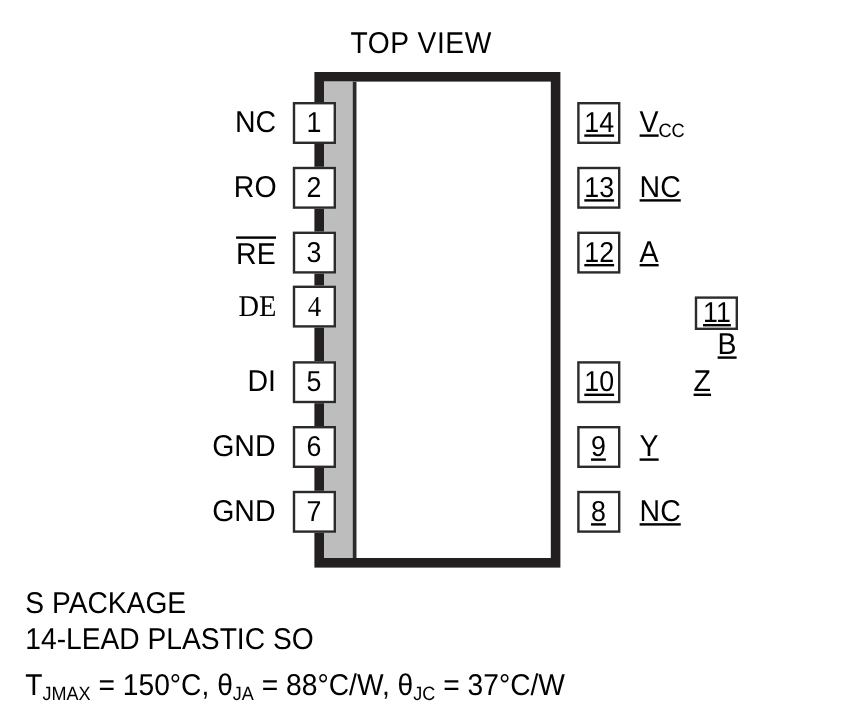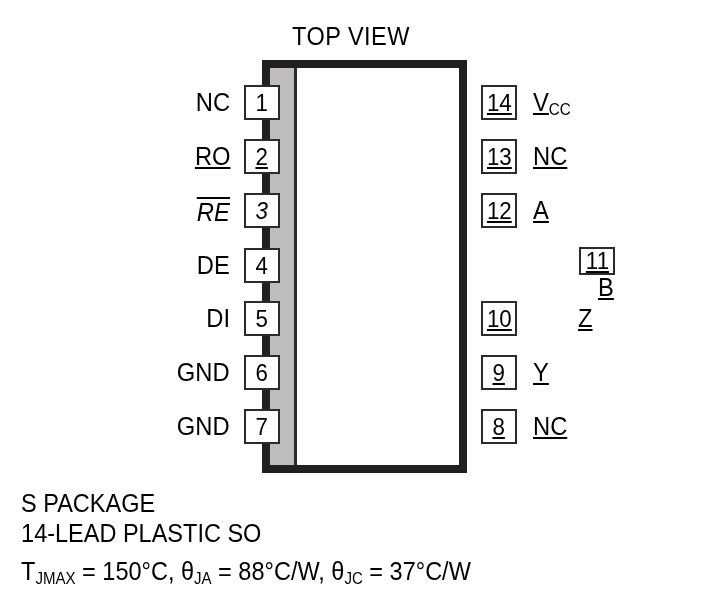--- a/index.html
+++ b/index.html
@@ -160,33 +160,33 @@
 <div id="package-body">
   <div id="pin1-indicator-bar"></div>
 </div>
 
 <div class="pin-row left" style="top:85px;">
   <span class="pin-label">NC</span>
   <span class="pin-box">
       <span class="num">1</span>
     </span>
 </div>
-<div class="pin-row left" style="top:139px;text-decoration:underline;">
+<div class="pin-row left" style="top:139px;">
   <span class="pin-label">RO</span>
   <span class="pin-box">
       <span class="num">2</span>
     </span>
 </div>
-<div class="pin-row left" style="top:193px;font-style:italic;">
+<div class="pin-row left" style="top:193px;">
   <span class="pin-label"><span class="overbar">RE</span></span>
   <span class="pin-box">
       <span class="num">3</span>
     </span>
 </div>
-<div class="pin-row left" style="top:248px;">
+<div class="pin-row left" style="top:238px;font-family:Liberation Serif, serif;">
   <span class="pin-label">DE</span>
   <span class="pin-box">
       <span class="num">4</span>
     </span>
 </div>
 <div class="pin-row left" style="top:301px;align-items:center;">
   <span class="pin-label">DI</span>
   <span class="pin-box">
       <span class="num">5</span>
     </span>

